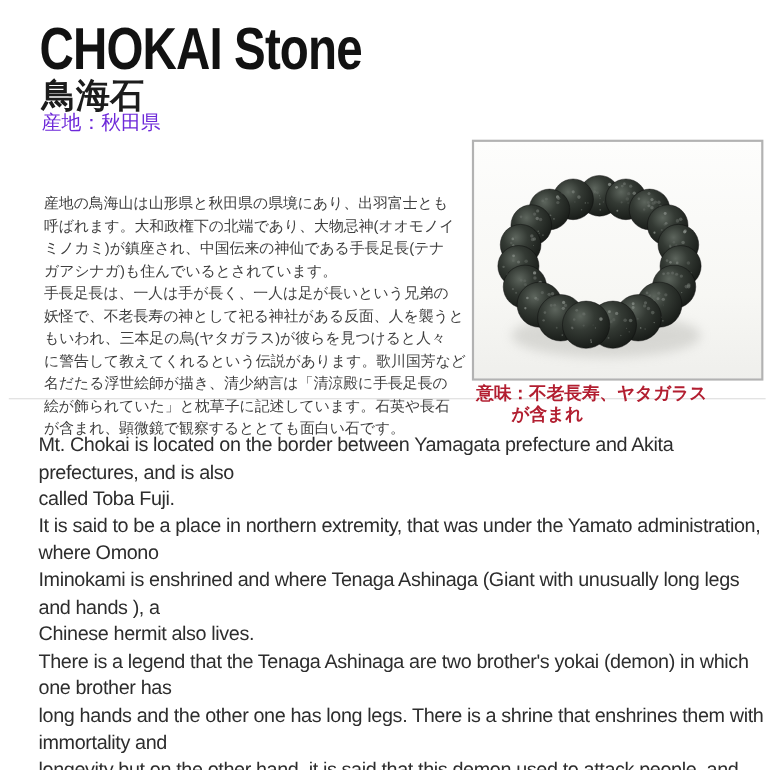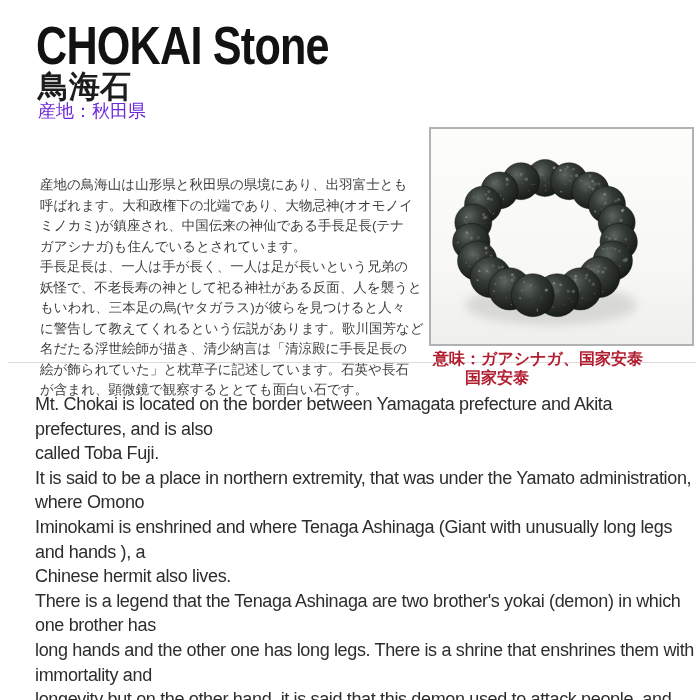--- a/index.html
+++ b/index.html
@@ -385,22 +385,22 @@
             <circle cx="89.0" cy="168.8" r="1.06" fill="#6b716b" opacity="0.56"></circle>
             <circle cx="106.2" cy="180.2" r="0.74" fill="#9aa09a" opacity="0.62"></circle>
             <circle cx="100.0" cy="156.6" r="1.36" fill="#6b716b" opacity="0.47"></circle>
             <circle cx="91.0" cy="161.4" r="1.18" fill="#6b716b" opacity="0.53"></circle>
           </g>
         </g>
     </svg>
   </figure>
 
   <div class="caption" style="color: rgb(178, 30, 48);">
-    <div>意味：ガアシナガ、国家安泰</div>
-    <div class="indent">国家安泰</div>
+    <div>意味：不老長寿、ヤタガラス</div>
+    <div class="indent">が含まれ</div>
   </div>
 
   <div class="divider" style="background: rgb(220, 220, 220);"></div>
 
   <div class="en-desc">Mt. Chokai is located on the border between Yamagata prefecture and Akita prefectures, and is also
 called Toba Fuji.
 It is said to be a place in northern extremity, that was under the Yamato administration, where Omono
 Iminokami is enshrined and where Tenaga Ashinaga (Giant with unusually long legs and hands ), a
 Chinese hermit also lives.
 There is a legend that the Tenaga Ashinaga are two brother's yokai (demon) in which one brother has

